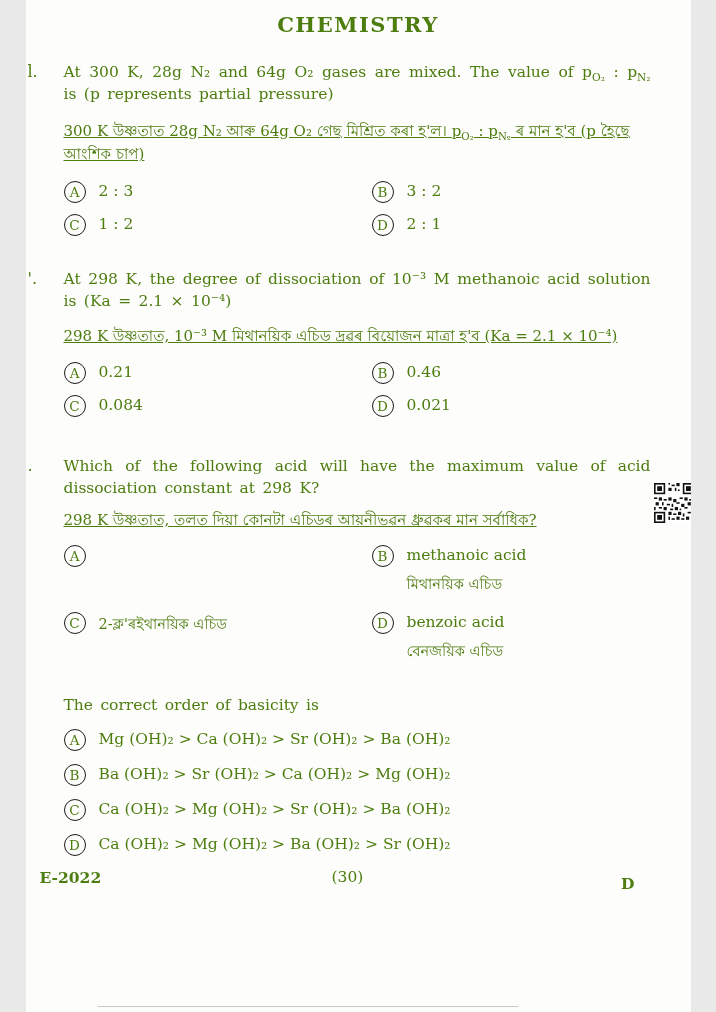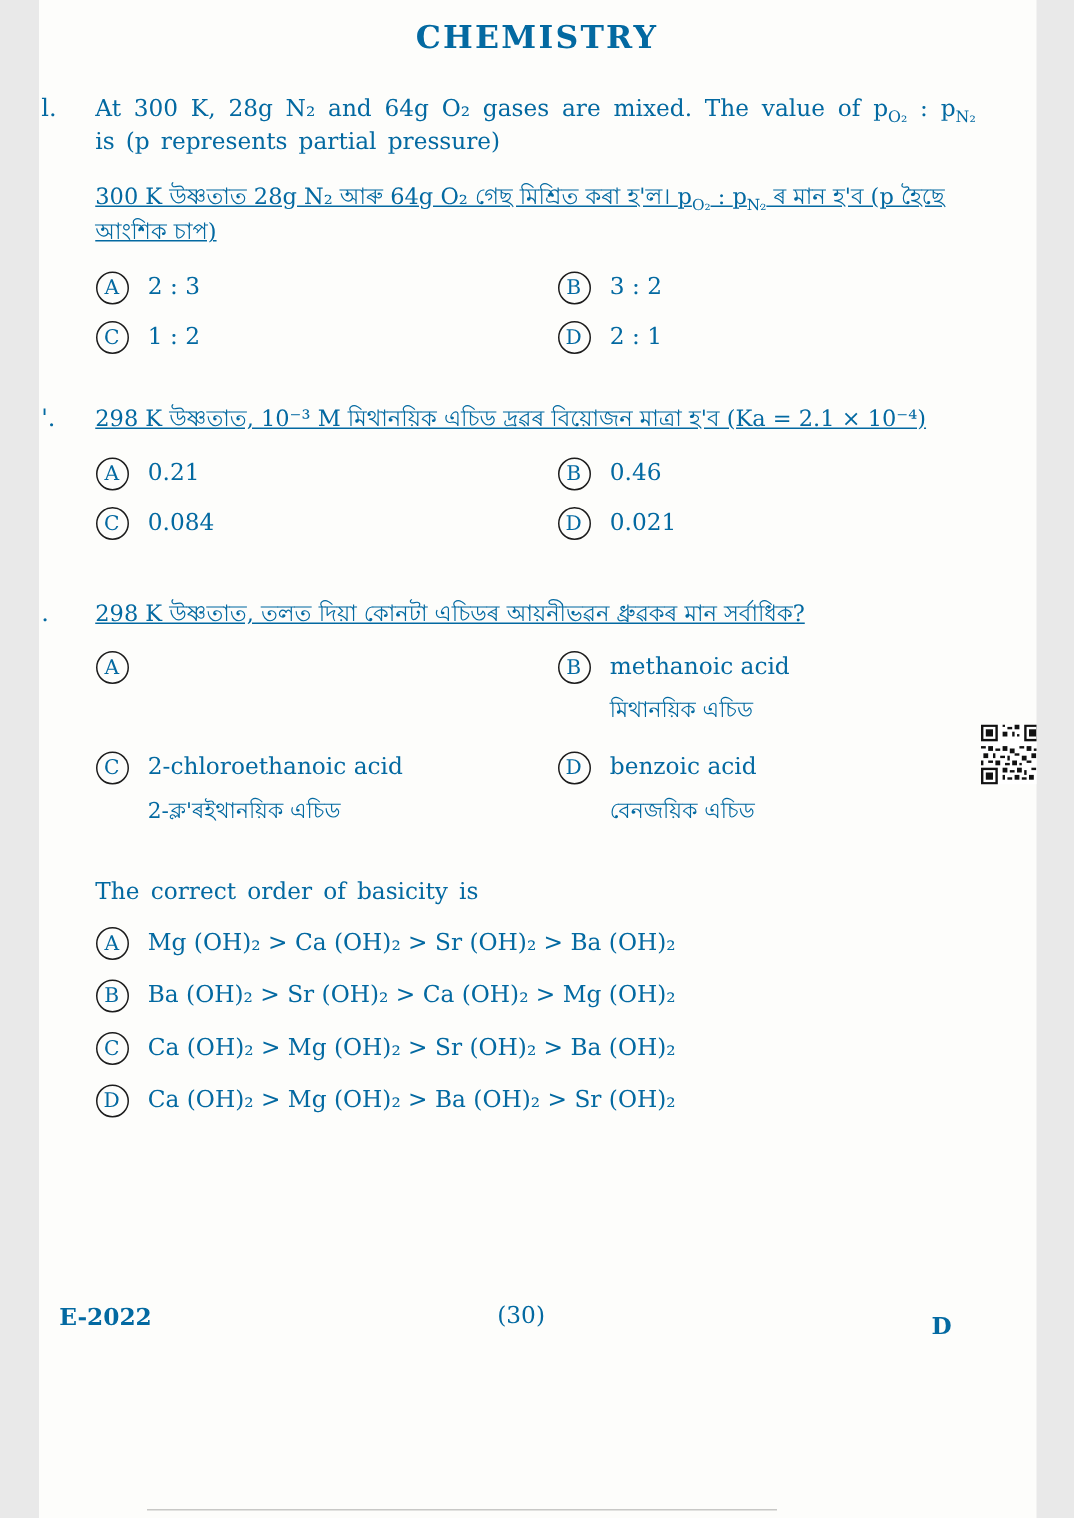--- a/index.html
+++ b/index.html
@@ -4,21 +4,21 @@
 <style>
   * { box-sizing: border-box; }
   html, body { margin: 0; padding: 0; background: #e9e9e9; }
   .page {
     position: relative;
     width: 665px;
     height: 1012px;
     margin: 0 auto;
     background: #fdfdfb;
     font-family: "DejaVu Serif", "Liberation Serif", serif;
-    color: #0369a1;
+    color: #4d7c0f;
     overflow: hidden;
   }
   .title {
     margin: 0;
     padding-top: 12px;
     text-align: center;
     font-size: 21px;
     font-weight: 700;
     letter-spacing: 1.5px;
   }
@@ -125,20 +125,21 @@
       </div>
       <div class="option">
         <span class="letter">D</span>
         <span class="otext">2 : 1</span>
       </div>
     </div>
   </section>
 
   <section class="question q2">
     <span class="qnum">'.</span>
+    <p class="en">At 298 K, the degree of dissociation of 10⁻³ M methanoic acid solution is (Ka = 2.1 × 10⁻⁴)</p>
     <p class="as">298 K উষ্ণতাত, 10⁻³ M মিথানয়িক এচিড দ্ৰৱৰ বিয়োজন মাত্ৰা হ'ব (Ka = 2.1 × 10⁻⁴)</p>
     <div class="options grid2">
       <div class="option">
         <span class="letter">A</span>
         <span class="otext">0.21</span>
       </div>
       <div class="option">
         <span class="letter">B</span>
         <span class="otext">0.46</span>
       </div>
@@ -148,36 +149,36 @@
       </div>
       <div class="option">
         <span class="letter">D</span>
         <span class="otext">0.021</span>
       </div>
     </div>
   </section>
 
   <section class="question q3">
     <span class="qnum">.</span>
+    <p class="en">Which of the following acid will have the maximum value of acid dissociation constant at 298 K?</p>
     <p class="as">298 K উষ্ণতাত, তলত দিয়া কোনটা এচিডৰ আয়নীভৱন ধ্ৰুৱকৰ মান সৰ্বাধিক?</p>
     <div class="options grid2">
       <div class="option">
         <span class="letter">A</span>
       </div>
       <div class="option">
         <span class="letter">B</span>
         <span class="ocol">
           <span class="otext">methanoic acid</span>
           <span class="otext-as">মিথানয়িক এচিড</span>
         </span>
       </div>
       <div class="option">
         <span class="letter">C</span>
         <span class="ocol">
-          <span class="otext">2-chloroethanoic acid</span>
           <span class="otext-as">2-ক্ল'ৰইথানয়িক এচিড</span>
         </span>
       </div>
       <div class="option">
         <span class="letter">D</span>
         <span class="ocol">
           <span class="otext">benzoic acid</span>
           <span class="otext-as">বেনজয়িক এচিড</span>
         </span>
       </div>

